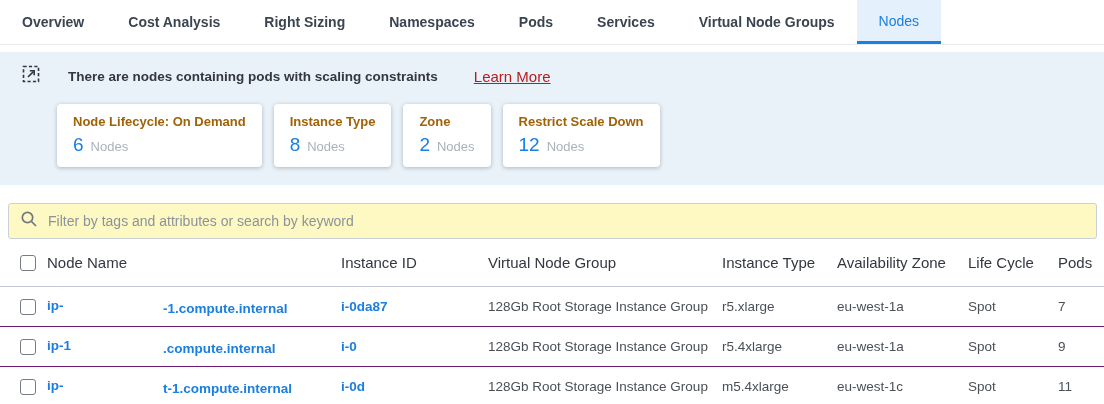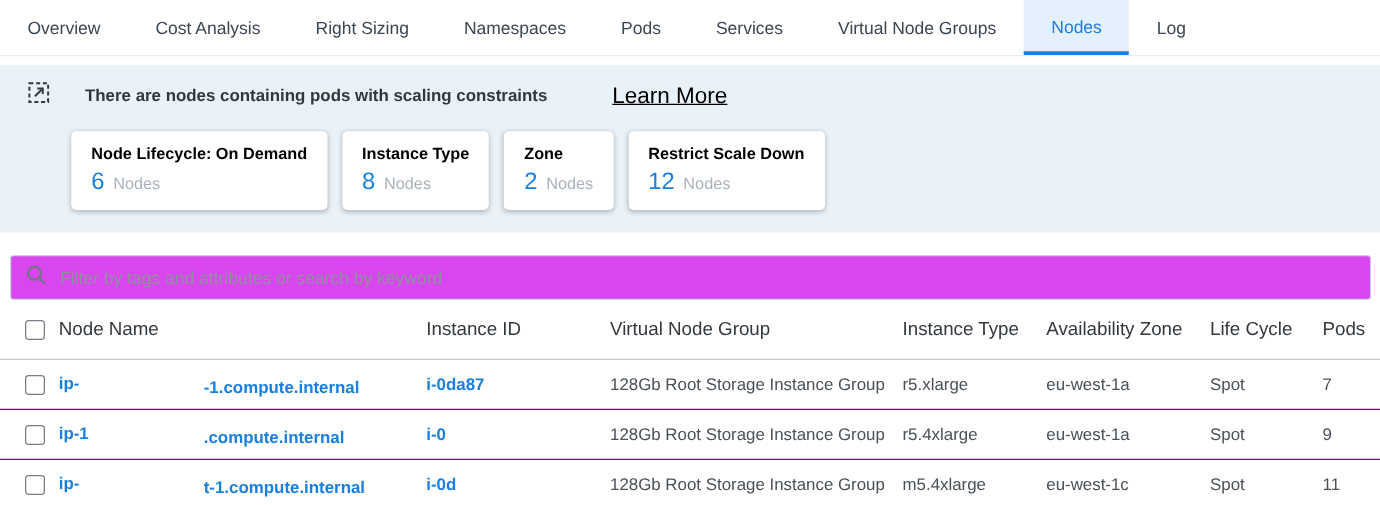--- a/index.html
+++ b/index.html
@@ -2,41 +2,41 @@
 <html><head>
 <meta charset="utf-8">
 <style>
   * { margin:0; padding:0; box-sizing:border-box; }
   html,body { width:1104px; height:404px; overflow:hidden; background:#fff;
     font-family:"Liberation Sans", sans-serif; color:#3b4551; }
 
   
   .tabbar { display:flex; height:45px; background:#fff; border-bottom:1px solid #e7ebee; }
   .tab { display:flex; align-items:center; padding:0 22px; font-size:14px; color:#3b4551;
-    cursor:pointer; white-space:nowrap; }
+    cursor:pointer; white-space:nowrap;font-weight:bold; }
   .tab.active { color:#1a7fe0; background:#e4f0fc; border-bottom:3px solid #1a7fe0; font-weight:400; }
 
   
   .banner { margin-top:7px; background:#e9f1f9; padding:13px 22px 18px 22px; }
   .banner-msg { display:flex; align-items:center; gap:28px; }
   .banner-msg-text { font-size:13.5px; font-weight:700; color:#33383f; }
-  .banner-link { font-size:18px; font-weight:400; color:#000000; text-decoration:underline;
-    margin-left:24px; cursor:pointer; }
+  .banner-link { font-size:15px; font-weight:400; color:#b91c1c; text-decoration:underline;
+    margin-left:8px; cursor:pointer; }
   .scale-icon { width:18px; height:18px; flex:0 0 18px; }
   .cards { display:flex; gap:12px; margin:17px 0 0 35px; }
   .card { background:#fff; border-radius:4px; box-shadow:0 1px 4px rgba(0,0,0,.25);
     padding:10px 16px 11px 16px; cursor:pointer; }
-  .card-title { font-size:13px; font-weight:700; color:#000000; white-space:nowrap; }
+  .card-title { font-size:13px; font-weight:700; color:#a16207; white-space:nowrap; }
   .card-count-row { display:flex; align-items:baseline; gap:7px; margin-top:5px; }
   .card-count { font-size:19px; color:#1a7fe0; }
   .card-unit { font-size:13px; color:#a9b2ba; }
 
   
   .filterbox { display:flex; align-items:center; gap:10px; margin:18px 7px 0 8px; height:36px;
-    border:1px solid #c9d1d6; border-radius:3px; padding:0 11px; background:#d946ef; }
+    border:1px solid #c9d1d6; border-radius:3px; padding:0 11px; background:#fef9c3; }
   .filterbox svg { flex:0 0 18px; }
   .filter-input { flex:1; border:none; outline:none; font-size:14px; color:#33383f;
     font-family:"Liberation Sans", sans-serif; background:transparent; }
   .filter-input::placeholder { color:#8a939b; opacity:1; }
 
   
   .grid-row { display:grid;
     grid-template-columns:47px 294px 147px 234px 115px 131px 90px 1fr;
     align-items:center; }
   .thead { height:48px; border-bottom:1px solid #c3c9ce; font-size:15px; font-weight:400; color:#33383f; }
@@ -53,21 +53,20 @@
 
 <div class="tabbar">
   <div class="tab">Overview</div>
   <div class="tab">Cost Analysis</div>
   <div class="tab">Right Sizing</div>
   <div class="tab">Namespaces</div>
   <div class="tab">Pods</div>
   <div class="tab">Services</div>
   <div class="tab">Virtual Node Groups</div>
   <div class="tab active">Nodes</div>
-  <div class="tab">Log</div>
 </div>
 
 <div class="banner">
   <div class="banner-msg">
     <span>
       <svg class="scale-icon" viewBox="0 0 18 18">
         <rect x="1.5" y="1.5" width="15" height="15" fill="none" stroke="#33383f" stroke-width="1.6" stroke-dasharray="3.2 2.2"></rect>
         <line x1="6" y1="12" x2="11.4" y2="6.6" stroke="#33383f" stroke-width="1.6"></line>
         <polyline points="7.8,5.8 12.2,5.8 12.2,10.2" fill="none" stroke="#33383f" stroke-width="1.6"></polyline>
       </svg>

